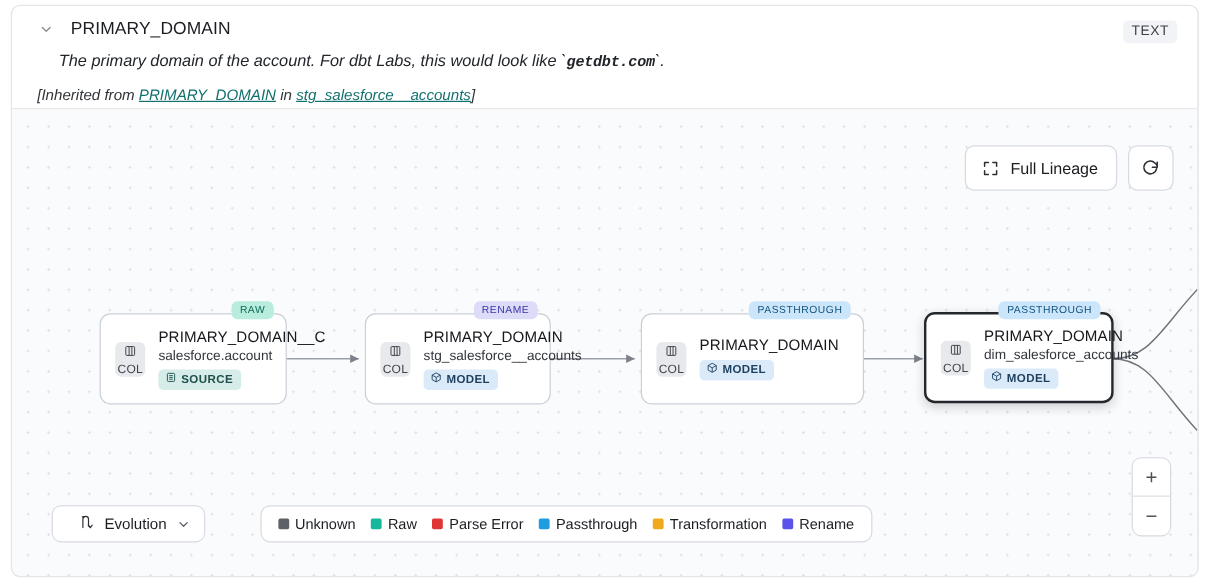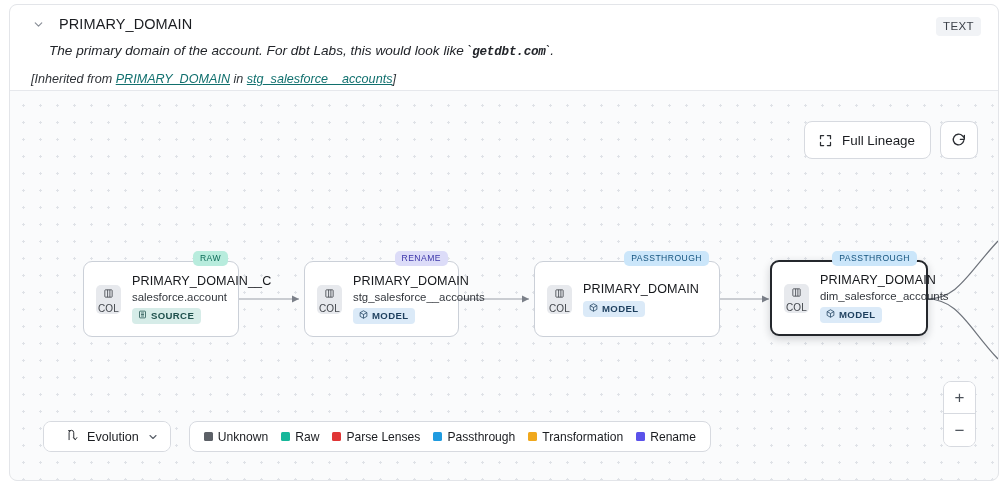--- a/index.html
+++ b/index.html
@@ -227,20 +227,21 @@
     cursor: pointer;
   }
   .evo-chev { color: #5a6069; display: flex; }
   .legend {
     display: flex; align-items: center; gap: 13px;
     height: 31px;
     padding: 0 14px;
     background: #fff;
     border: 1px solid #d7dae0;
     border-radius: 8px;
+    margin-left: 28px;
   }
   .leg-item { display: flex; align-items: center; gap: 5px; }
   .leg-sw { width: 9px; height: 9px; border-radius: 1.5px; flex: 0 0 auto; }
   .leg-lbl { font-size: 12.1px; color: #1b1d21; }
 </style>
 </head>
 <body>
 
 <div class="app">
   <div class="panel">
@@ -442,21 +443,21 @@
           <div class="leg-item">
             <span class="leg-sw" style="background: rgb(92, 96, 103);"></span>
             <span class="leg-lbl">Unknown</span>
           </div>
           <div class="leg-item">
             <span class="leg-sw" style="background: rgb(22, 183, 154);"></span>
             <span class="leg-lbl">Raw</span>
           </div>
           <div class="leg-item">
             <span class="leg-sw" style="background: rgb(224, 53, 53);"></span>
-            <span class="leg-lbl">Parse Lenses</span>
+            <span class="leg-lbl">Parse Error</span>
           </div>
           <div class="leg-item">
             <span class="leg-sw" style="background: rgb(31, 155, 224);"></span>
             <span class="leg-lbl">Passthrough</span>
           </div>
           <div class="leg-item">
             <span class="leg-sw" style="background: rgb(240, 168, 28);"></span>
             <span class="leg-lbl">Transformation</span>
           </div>
           <div class="leg-item">

